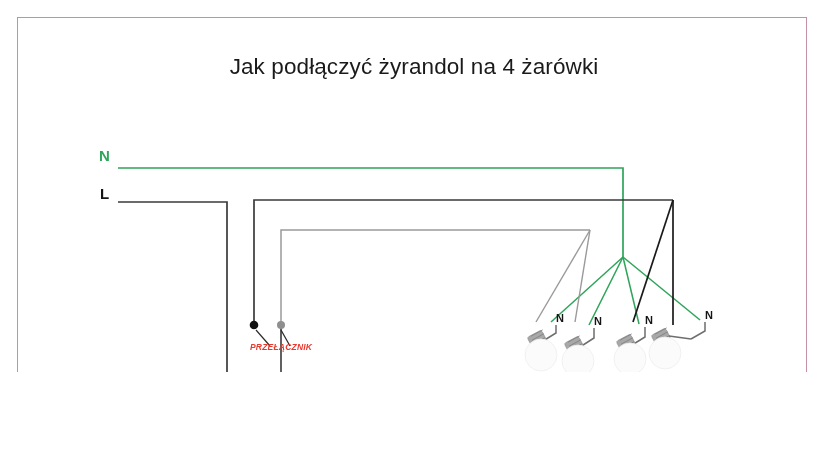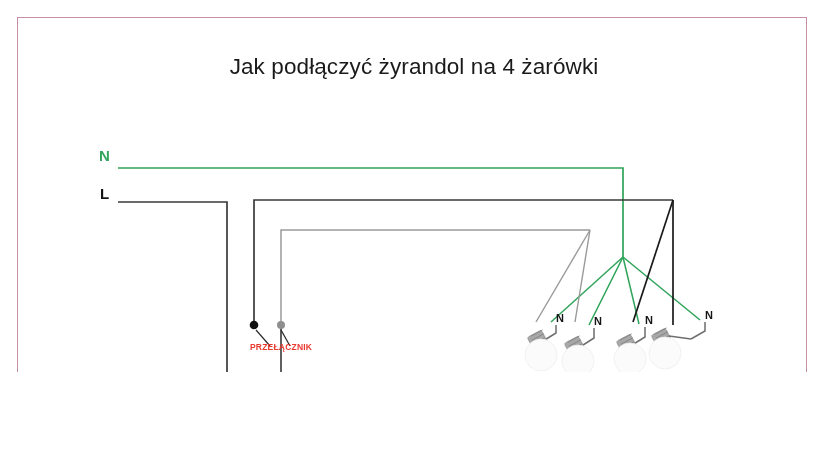--- a/index.html
+++ b/index.html
@@ -60,20 +60,21 @@
   }
   #switch-label {
     position: absolute;
     left: 250px;
     top: 342px;
     font-size: 8.5px;
     font-weight: bold;
     color: #e8392f;
     letter-spacing: 0.2px;
     white-space: nowrap;
+    font-style: italic;
   }
   .bulb-n {
     position: absolute;
     font-size: 11px;
     font-weight: bold;
     color: #141414;
   }
 </style>
 </head>
 <body>

